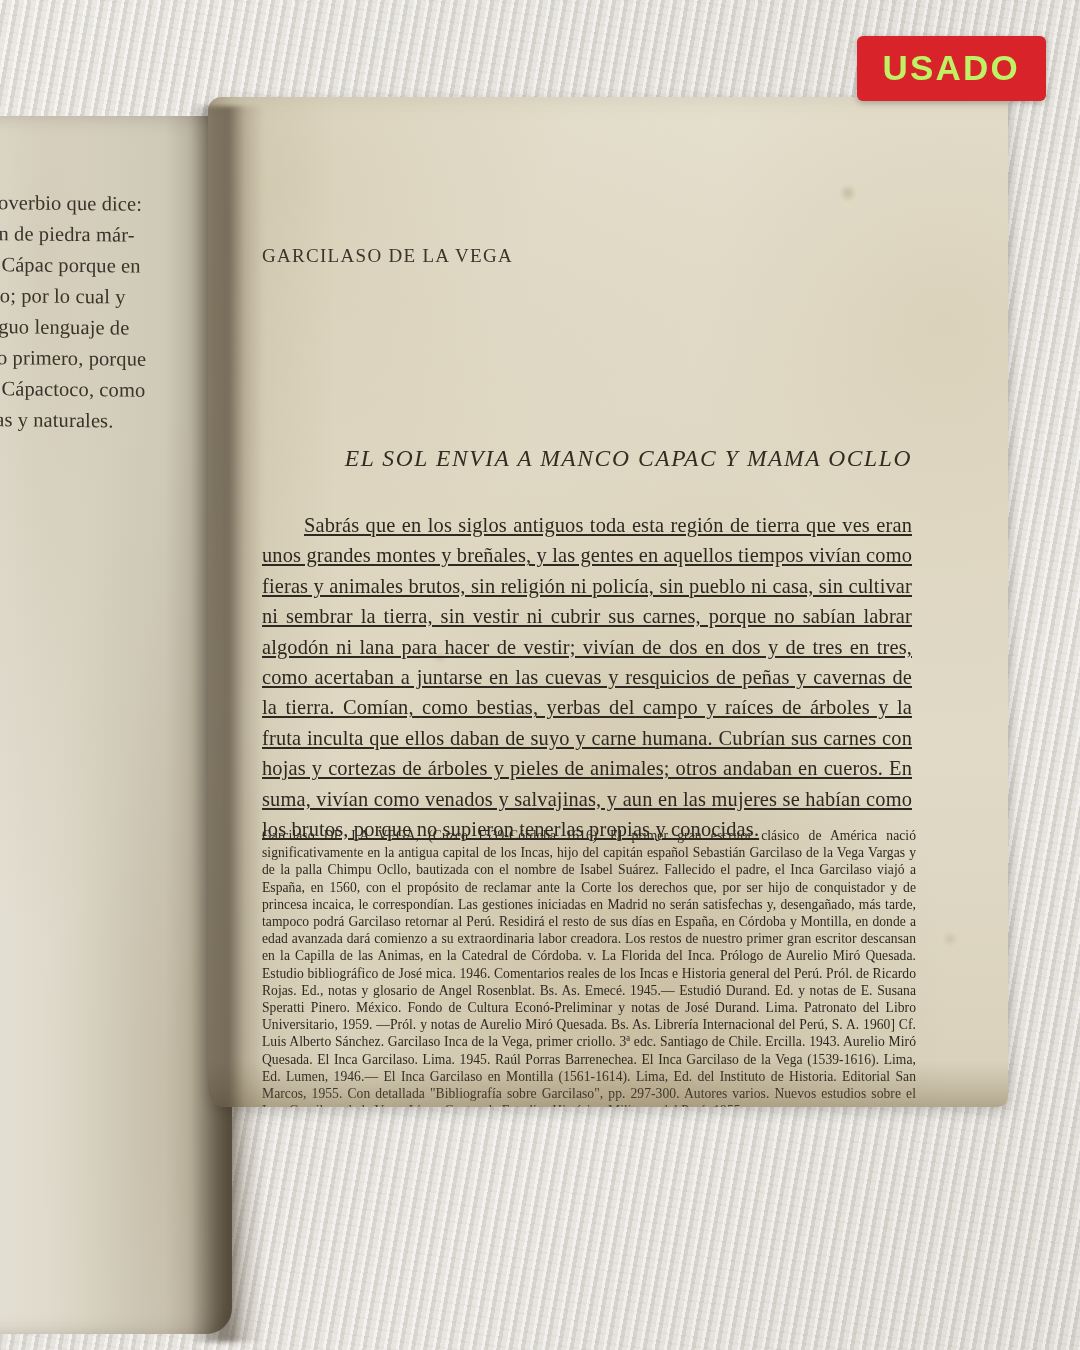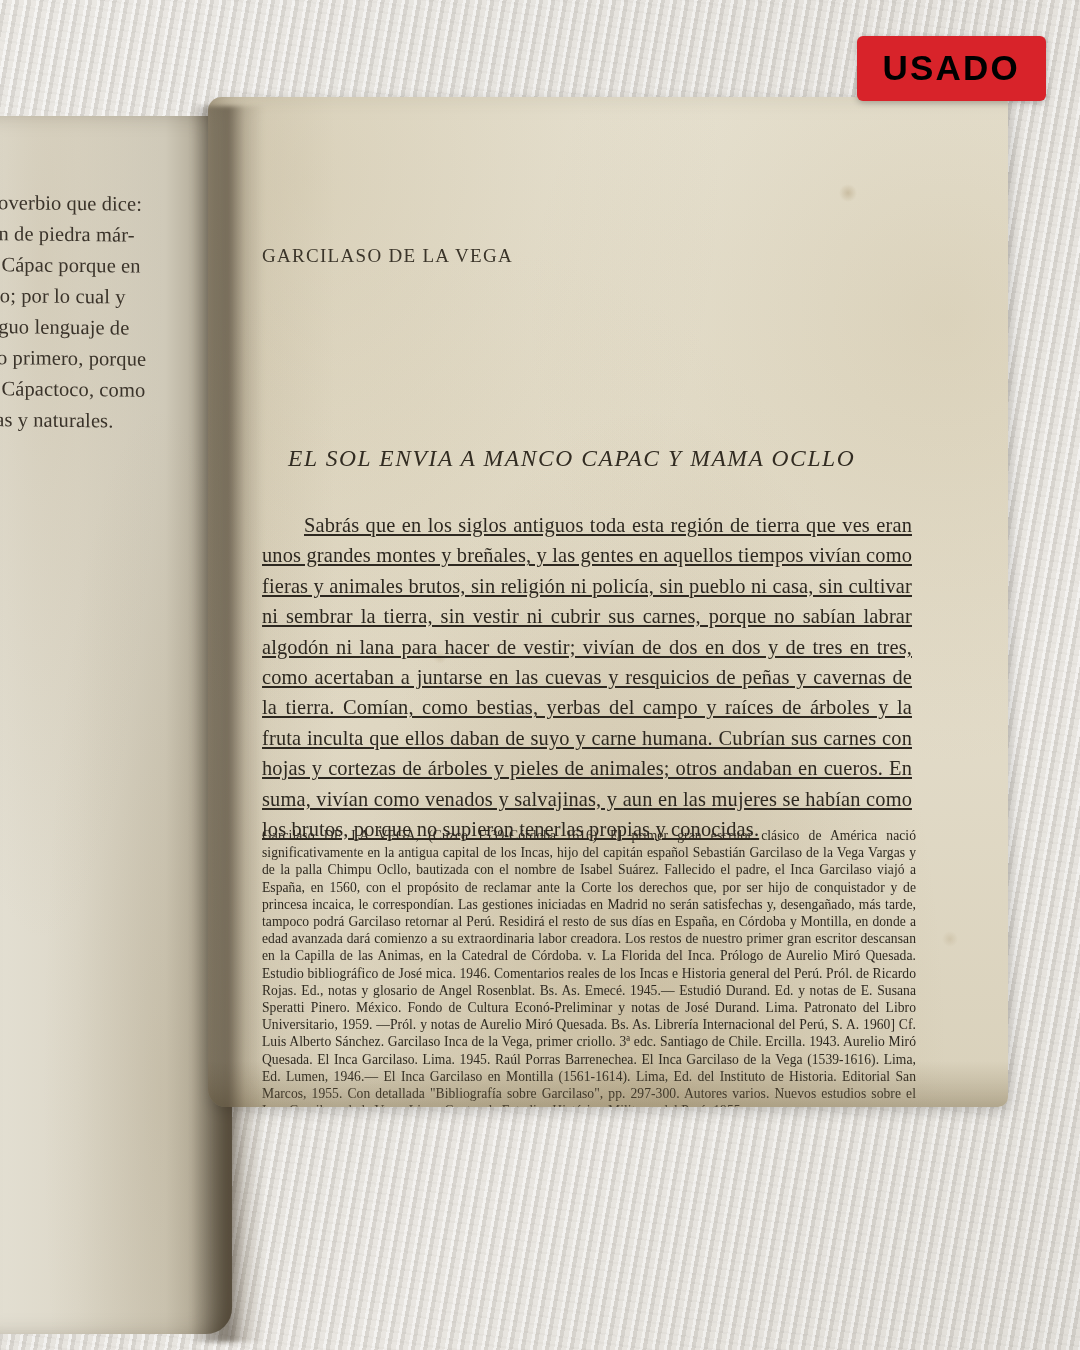--- a/index.html
+++ b/index.html
@@ -156,21 +156,21 @@
     width: 650px;
     color: #2f2a21;
   }
   #running-head {
     font-size: 19px;
     letter-spacing: 1.3px;
     color: #3b352a;
   }
   #section-title {
     margin-top: 178px;
-    text-align: left;
+    text-align: right;
     font-style: italic;
     font-size: 23.5px;
     letter-spacing: 1.6px;
     color: #322c22;
     padding-left: 26px;
   }
   #body-text {
     margin-top: 38px;
     font-size: 20.4px;
     line-height: 30.4px;
@@ -208,21 +208,21 @@
     color: #332d24;
     font-style: italic;
   }
 
   
   #badge {
     position: absolute;
     right: 34px;
     top: 36px;
     background: #d8232a;
-    color: #000000;
+    color: #bef264;
     font-family: "Liberation Sans", sans-serif;
     font-weight: bold;
     font-size: 35px;
     letter-spacing: 2.2px;
     padding: 12px 26px 13px 26px;
     border-radius: 6px;
     box-shadow: 0 2px 6px rgba(0,0,0,0.25);
     z-index: 20;
   }
 </style>

